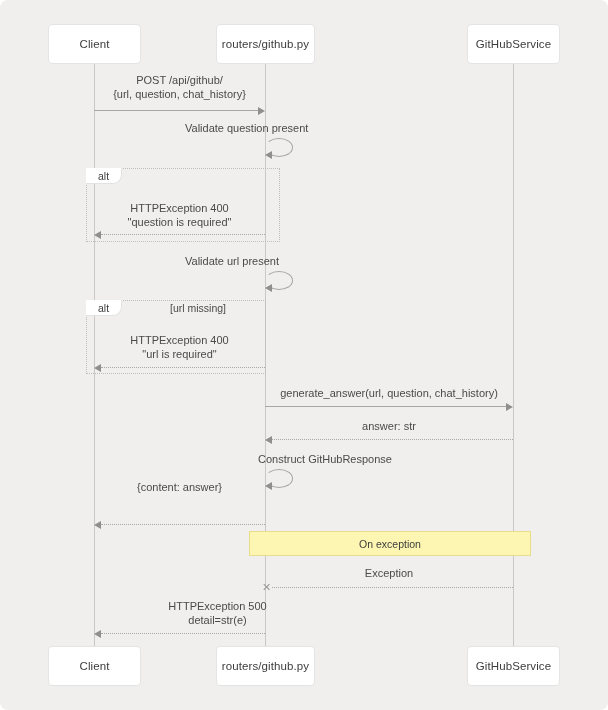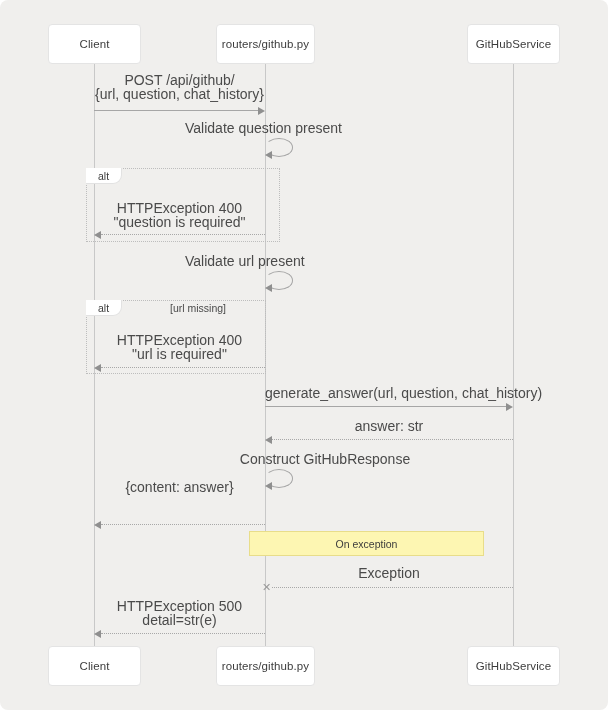--- a/index.html
+++ b/index.html
@@ -36,21 +36,21 @@
     letter-spacing: 0.1px;
     white-space: nowrap;
   }
   .lifeline {
     position: absolute;
     width: 1px;
     background: #c8c8c8;
   }
   .msg-label {
     position: absolute;
-    font-size: 14px;
+    font-size: 11px;
     color: #4a4a4a;
     text-align: center;
     line-height: 13.5px;
     white-space: pre;
   }
   .msg-line {
     position: absolute;
     height: 0;
     border-top: 1px solid #a6a6a6;
   }
@@ -198,29 +198,29 @@
   <div class="arrow-head-left" style="left:265px; top:436px;"></div>
 
   <div class="msg-label" style="left:185px; top:453px; width:280px; text-align:center;">Construct GitHubResponse</div>
   <div class="self-loop" style="left:265px; top:469px;"></div>
   <div class="self-loop-arrow" style="left:265px; top:482px;"></div>
 
   <div class="msg-label" style="left:94px; top:481px; width:171px;">{content: answer}</div>
   <div class="msg-line dotted" style="left:101px; top:524px; width:164px;"></div>
   <div class="arrow-head-left" style="left:94px; top:521px;"></div>
 
-  <div class="note-box" style="left:249px; top:531px; width:235px; height:25px;">
+  <div class="note-box" style="left:249px; top:531px; width:282px; height:25px;">
     <span class="note-text">On exception</span>
   </div>
 
   <div class="msg-label" style="left:265px; top:567px; width:248px;">Exception</div>
   <div class="msg-line dotted" style="left:272px; top:587px; width:241px;"></div>
   <div class="cross-marker" style="left:262px; top:583px;">✕</div>
 
-  <div class="msg-label" style="left:94px; top:600px; width:171px;">HTTPException 500
+  <div class="msg-label" style="left:94px; top:600px; width:171px;padding-left:38px;">HTTPException 500
 detail=str(e)</div>
   <div class="msg-line dotted" style="left:101px; top:633px; width:164px;"></div>
   <div class="arrow-head-left" style="left:94px; top:630px;"></div>
 
   <div class="participant-box" style="left:48px; top:646px; width:93px; height:40px;">
     <span class="participant-label">Client</span>
   </div>
   <div class="participant-box" style="left:216px; top:646px; width:99px; height:40px;">
     <span class="participant-label">routers/github.py</span>
   </div>

